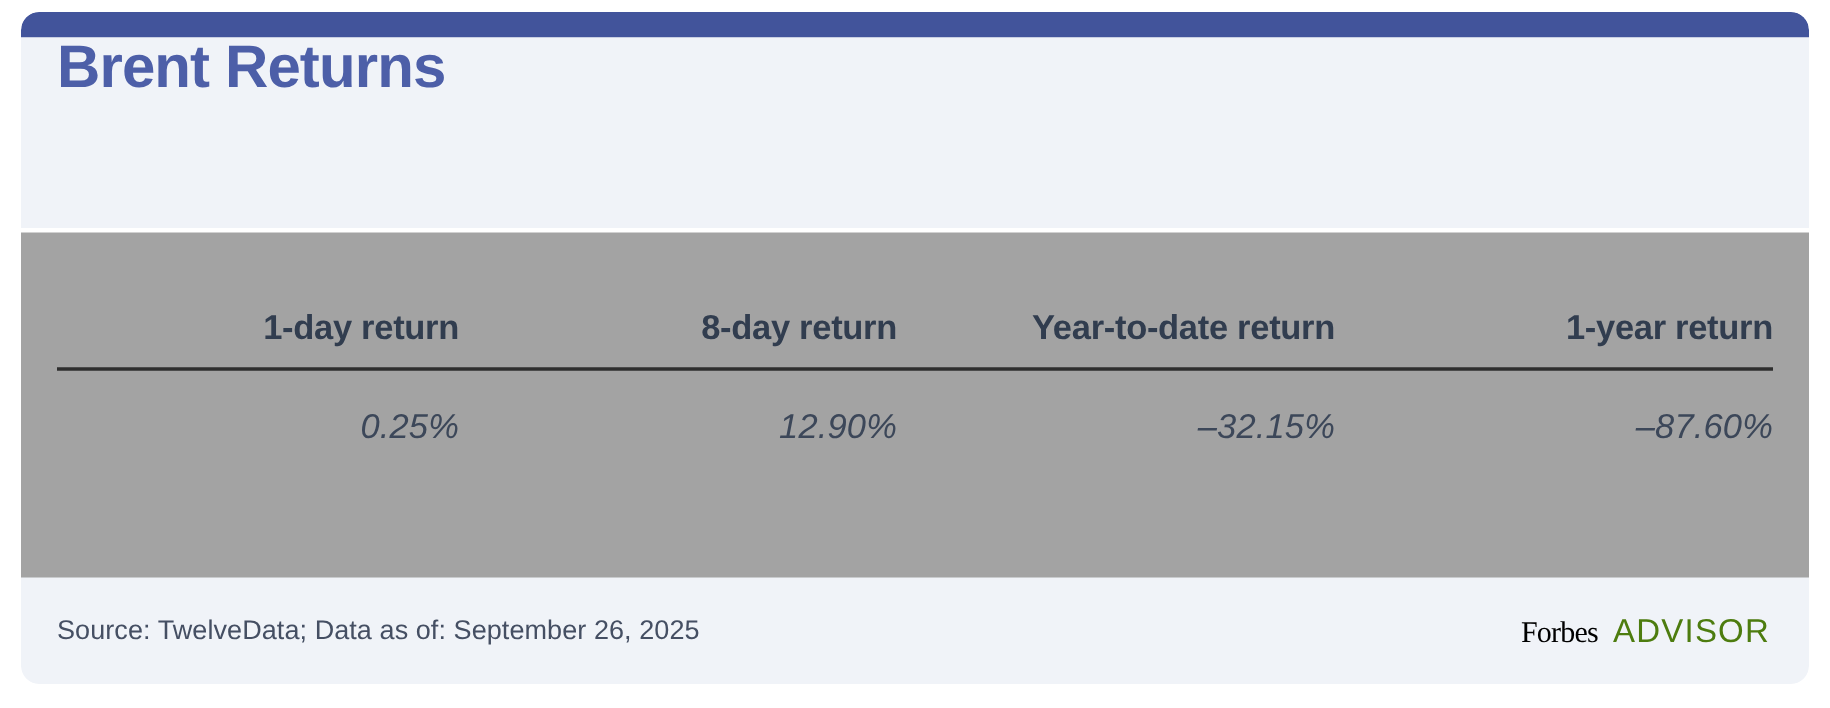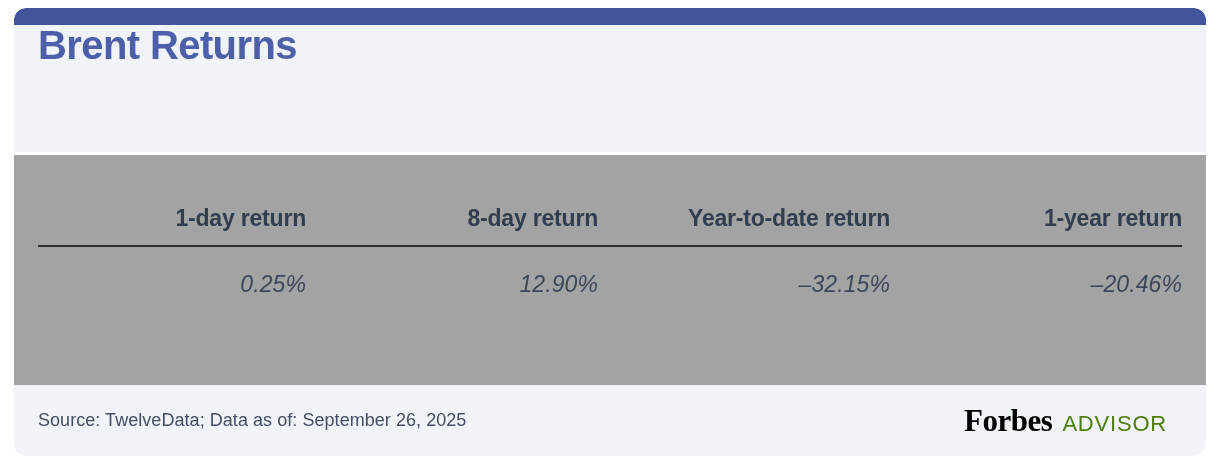--- a/index.html
+++ b/index.html
@@ -110,38 +110,38 @@
     top: 377px;
     width: 1192px;
     height: 71px;
     background: #f0f3f8;
     border-bottom-left-radius: 12px;
     border-bottom-right-radius: 12px;
     display: flex;
     align-items: center;
     justify-content: space-between;
     box-sizing: border-box;
-    padding: 0 39px 0 24px;
+    padding: 0 26px 0 24px;
   }
   .source-text {
     font-size: 18px;
     color: #454f63;
     letter-spacing: 0.05px;
     white-space: nowrap;
   }
   .brand {
     display: flex;
     align-items: baseline;
     gap: 10px;
     white-space: nowrap;
   }
   .brand-forbes {
     font-family: "Liberation Serif", serif;
-    font-size: 31px;
-    font-weight: bold;
+    font-size: 20px;
+    font-weight: normal;
     color: #000000;
     letter-spacing: -0.5px;
     line-height: 1;
   }
   .brand-advisor {
     font-size: 22px;
     font-weight: normal;
     color: #4d7c0f;
     letter-spacing: 0.8px;
     line-height: 1;
@@ -172,21 +172,21 @@
           <th>8-day return</th>
           <th>Year-to-date return</th>
           <th>1-year return</th>
         </tr>
       </thead>
       <tbody>
         <tr>
           <td>0.25%</td>
           <td>12.90%</td>
           <td>–32.15%</td>
-          <td>–20.46%</td>
+          <td>–87.60%</td>
         </tr>
       </tbody>
     </table>
   </div>
 
   <div class="footer-band">
     <div class="source-text">Source: TwelveData; Data as of: September 26, 2025</div>
     <div class="brand">
       <span class="brand-forbes">Forbes</span>
       <span class="brand-advisor">ADVISOR</span>

